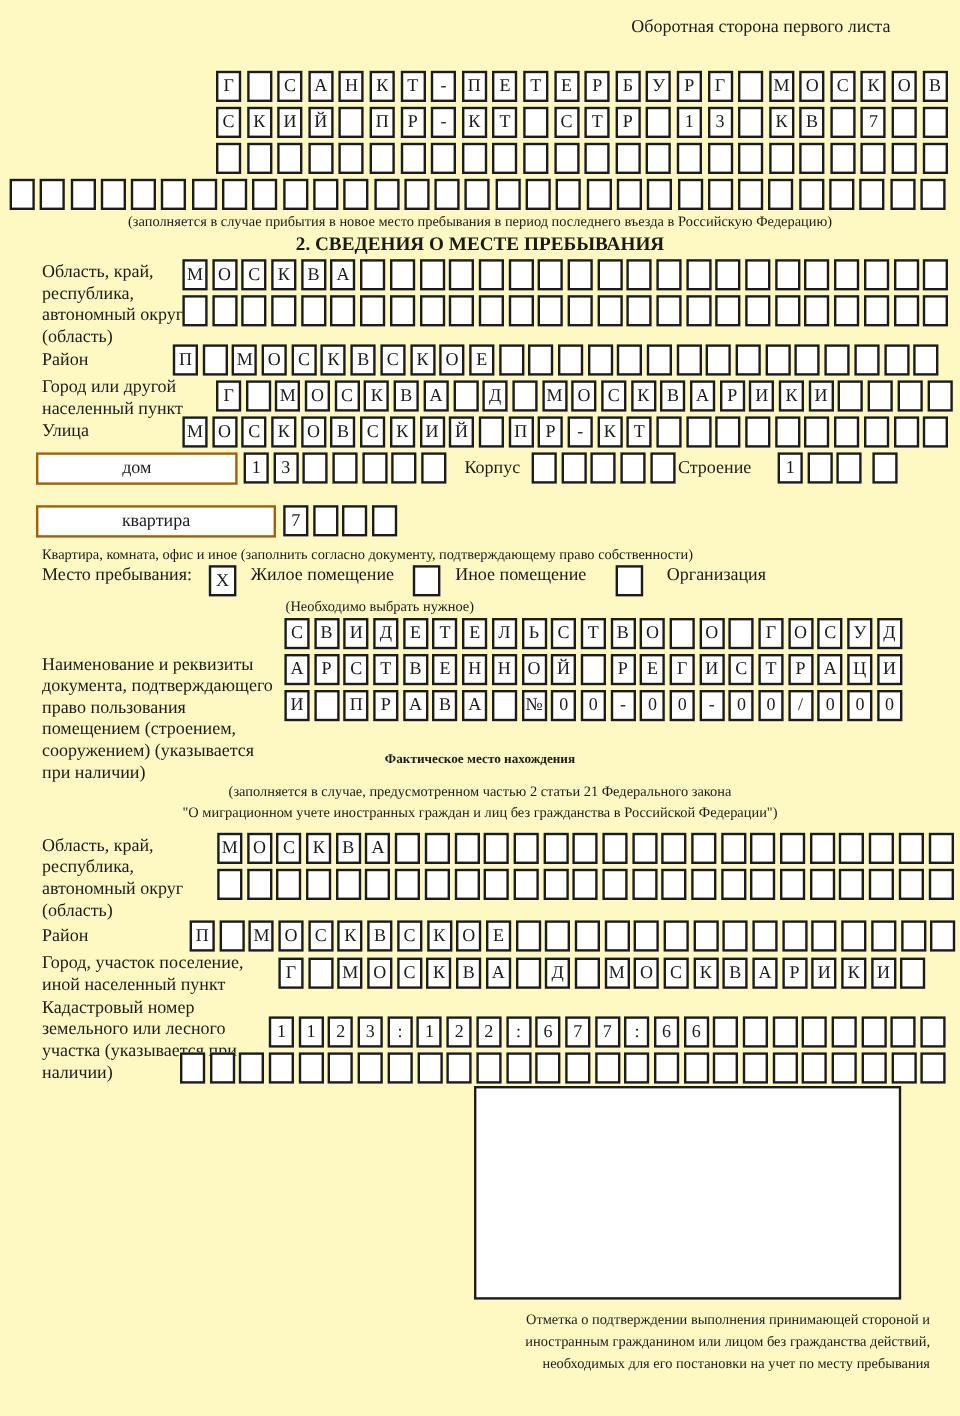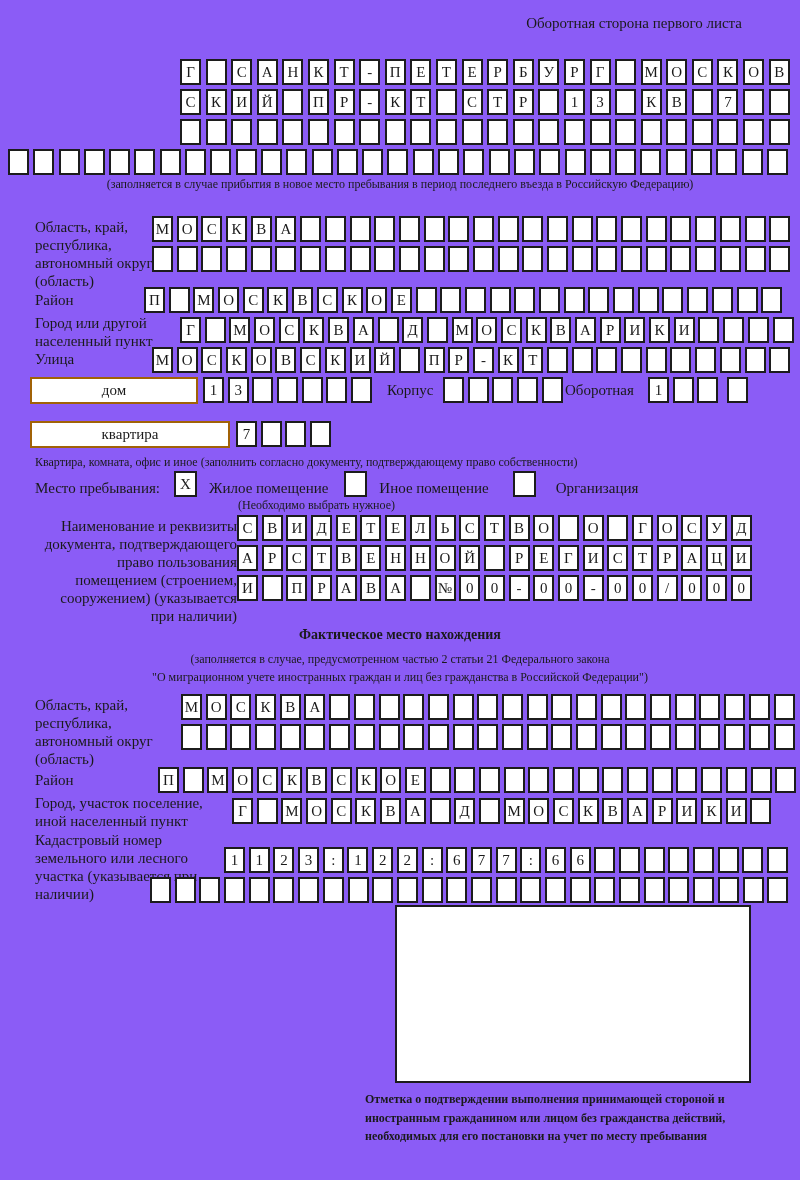--- a/index.html
+++ b/index.html
@@ -1,36 +1,36 @@
 <!DOCTYPE html>
 <html><head>
 <meta charset="utf-8">
 <style>
   html,body{margin:0;padding:0;background:#fff;}
-  .page{position:relative;width:800px;height:1180px;background:#8b5cf6;
+  .page{position:relative;width:800px;height:1180px;background:#fef9c3;
         font-family:"Liberation Serif",serif;color:#1a1a1a;overflow:hidden;}
   .abs{position:absolute;}
   .lbl{font-size:15px;line-height:18px;color:#1a1a1a;}
   .note{font-size:12px;line-height:17px;color:#1a1a1a;}
   .center{text-align:center;width:800px;left:0;}
   .title{font-weight:bold;font-size:16px;}
   .cells{display:flex;}
   .stack .cells{margin-bottom:4px;}
   .cell{width:21px;height:26px;box-sizing:border-box;border:2px solid #1c1c1c;
         margin-right:3.7px;display:flex;align-items:center;justify-content:center;
         font-size:15px;background:#fff;flex:0 0 auto;}
   .pitch26 .cell{margin-right:4.6px;}
   .pitch25 .cell{margin-right:4.3px;}
   .stroenie .cell:last-child{margin-left:5px;}
   .bigbox{box-sizing:border-box;border:2px solid #a16207;height:27px;display:flex;
         align-items:center;justify-content:center;font-size:15px;background:#fff;}
   .chk{width:23px;height:26px;box-sizing:border-box;border:2px solid #1c1c1c;
         display:flex;align-items:center;justify-content:center;font-size:15px;
         background:#fff;flex:0 0 auto;}
-  .placerow{display:flex;align-items:flex-end;font-size:15px;}
+  .placerow{display:flex;align-items:flex-start;font-size:15px;}
   .stampbox{box-sizing:border-box;border:2px solid #1c1c1c;background:#fff;}
 </style>
 </head>
 <body>
 
 <div class="page">
 
   <div class="abs lbl" style="left:0;top:14px;width:742px;text-align:right;">Оборотная сторона первого листа</div>
 
   <div class="abs stack" style="left:180px;top:59px;">
@@ -141,20 +141,21 @@
       <span class="cell"></span>
       <span class="cell"></span>
       <span class="cell"></span>
       <span class="cell"></span>
       <span class="cell"></span>
       <span class="cell"></span>
       <span class="cell"></span>
     </div>
   <div class="abs note center" style="top:176px;">(заполняется в случае прибытия в новое место пребывания в период последнего въезда в Российскую Федерацию)</div>
 
+  <div class="abs title center" style="top:195px;">2. СВЕДЕНИЯ О МЕСТЕ ПРЕБЫВАНИЯ</div>
 
   <div class="abs lbl" style="left:35px;top:218px;width:118px;">Область, край, республика, автономный округ (область)</div>
   <div class="abs stack" style="left:152px;top:216px;">
     <div class="cells">
         <span class="cell">М</span>
         <span class="cell">О</span>
         <span class="cell">С</span>
         <span class="cell">К</span>
         <span class="cell">В</span>
         <span class="cell">А</span>
@@ -309,21 +310,21 @@
       <span class="cell"></span>
     </div>
   <div class="abs lbl" style="left:387px;top:381px;">Корпус</div>
   <div class="abs cells" style="left:443px;top:377px;">
       <span class="cell"></span>
       <span class="cell"></span>
       <span class="cell"></span>
       <span class="cell"></span>
       <span class="cell"></span>
     </div>
-  <div class="abs lbl" style="left:565px;top:381px;">Оборотная</div>
+  <div class="abs lbl" style="left:565px;top:381px;">Строение</div>
   <div class="abs cells stroenie" style="left:648px;top:377px;">
       <span class="cell">1</span>
       <span class="cell"></span>
       <span class="cell"></span>
       <span class="cell"></span>
     </div>
 
   <div class="abs bigbox" style="left:30px;top:421px;width:200px;font-family:Liberation Serif, serif;">квартира</div>
   <div class="abs cells" style="left:236px;top:421px;">
       <span class="cell">7</span>
@@ -337,21 +338,21 @@
     <span>Место пребывания:</span>
     <span class="chk" style="margin-left:14px;">X</span>
     <span style="margin-left:12px;">Жилое помещение</span>
     <span class="chk" style="margin-left:16px;"></span>
     <span style="margin-left:12px;">Иное помещение</span>
     <span class="chk" style="margin-left:24px;"></span>
     <span style="margin-left:20px;">Организация</span>
   </div>
   <div class="abs note" style="left:238px;top:497px;">(Необходимо выбрать нужное)</div>
 
-  <div class="abs lbl" style="left:35px;top:517px;width:202px;text-align:right;">Наименование и реквизиты документа, подтверждающего право пользования помещением (строением, сооружением) (указывается при наличии)</div>
+  <div class="abs lbl" style="left:35px;top:545px;width:202px;">Наименование и реквизиты документа, подтверждающего право пользования помещением (строением, сооружением) (указывается при наличии)</div>
   <div class="abs stack" style="left:237px;top:515px;">
     <div class="cells">
         <span class="cell">С</span>
         <span class="cell">В</span>
         <span class="cell">И</span>
         <span class="cell">Д</span>
         <span class="cell">Е</span>
         <span class="cell">Т</span>
         <span class="cell">Е</span>
         <span class="cell">Л</span>
@@ -410,21 +411,21 @@
         <span class="cell">-</span>
         <span class="cell">0</span>
         <span class="cell">0</span>
         <span class="cell">/</span>
         <span class="cell">0</span>
         <span class="cell">0</span>
         <span class="cell">0</span>
       </div>
   </div>
 
-  <div class="abs title center" style="top:627px;font-size:14px;">Фактическое место нахождения</div>
+  <div class="abs title center" style="top:627px;font-size:11px;">Фактическое место нахождения</div>
   <div class="abs note center" style="top:651px;">(заполняется в случае, предусмотренном частью 2 статьи 21 Федерального закона</div>
   <div class="abs note center" style="top:669px;">"О миграционном учете иностранных граждан и лиц без гражданства в Российской Федерации")</div>
 
   <div class="abs lbl" style="left:35px;top:696px;width:145px;">Область, край, республика, автономный округ (область)</div>
   <div class="abs stack" style="left:181px;top:694px;">
     <div class="cells">
         <span class="cell">М</span>
         <span class="cell">О</span>
         <span class="cell">С</span>
         <span class="cell">К</span>
@@ -584,15 +585,15 @@
       <span class="cell"></span>
       <span class="cell"></span>
       <span class="cell"></span>
       <span class="cell"></span>
       <span class="cell"></span>
       <span class="cell"></span>
       <span class="cell"></span>
     </div>
 
   <div class="abs stampbox" style="left:395px;top:905px;width:356px;height:178px;"></div>
-  <div class="abs note" style="left:365px;top:1090px;width:384px;text-align:left;line-height:18.5px;font-weight:bold;">Отметка о подтверждении выполнения принимающей стороной и иностранным гражданином или лицом без гражданства действий, необходимых для его постановки на учет по месту пребывания</div>
+  <div class="abs note" style="left:391px;top:1090px;width:384px;text-align:right;line-height:18.5px;">Отметка о подтверждении выполнения принимающей стороной и иностранным гражданином или лицом без гражданства действий, необходимых для его постановки на учет по месту пребывания</div>
 
 </div>
 
 </body></html>

